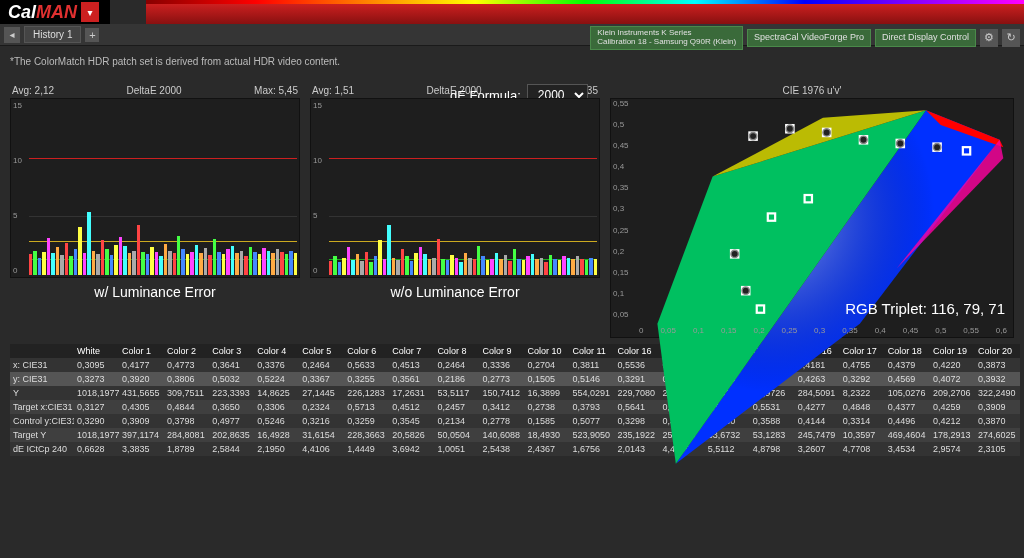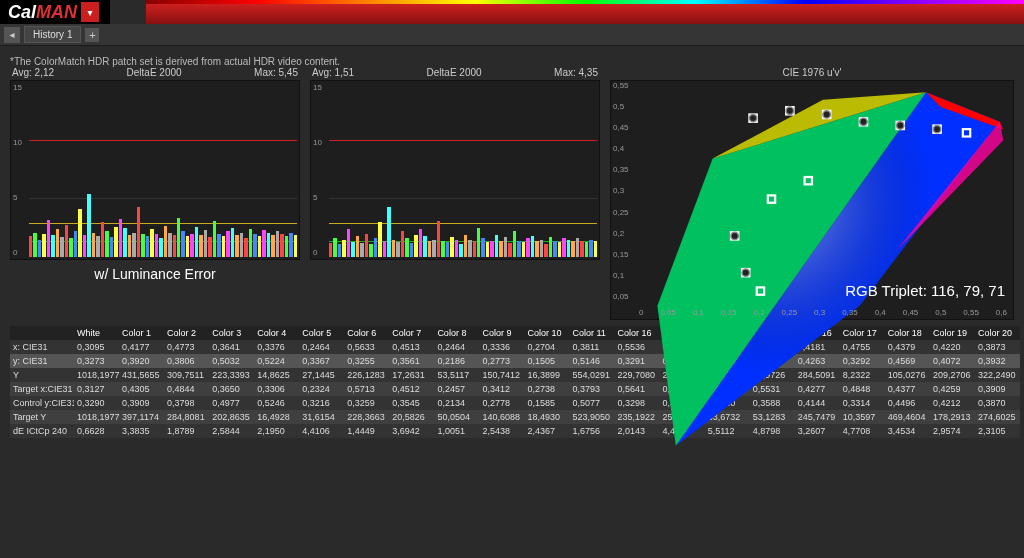--- a/index.html
+++ b/index.html
@@ -87,21 +87,21 @@
   .de-formula {
     position:absolute; left: 450px; top: 38px;
     display:flex; align-items:center; gap:6px;
   }
   .de-formula label { font-size:13px; color:#fff; }
   .de-formula select {
     background:#222; color:#fff; border:1px solid #555;
     font-size:12px; padding:2px 6px;
   }
   .charts-row {
-    display:flex; gap:10px; 
+    display:flex; gap:10px; margin-top:18px;
   }
   .bar-panel {
     width: 290px;
   }
   .bar-header {
     display:flex; justify-content:space-between;
     font-size:10px; color:#ccc; padding:0 2px 2px;
   }
   .bar-chart {
     height: 180px; background:#1e1e1e;
@@ -179,20 +179,34 @@
   <div class="spectrum-red"></div>
 </div>
 
 <div class="tab-bar">
   <div class="tab-nav">
     <span>◂</span>
   </div>
   <div class="tab">History 1</div>
   <div class="tab-add">
     <span>+</span>
+  </div>
+  <div class="status-boxes">
+    <div class="status-box">
+      <div>Klein Instruments K Series</div>
+      <div>Calibration 18 - Samsung Q90R (Klein)</div>
+    </div>
+    <div class="status-box small">SpectraCal VideoForge Pro</div>
+    <div class="status-box small">Direct Display Control</div>
+    <div class="gear">
+        <span>⚙</span>
+      </div>
+    <div class="reload">
+        <span>↻</span>
+      </div>
   </div>
 </div>
 
 <div class="main">
   <div class="page-sub">*The ColorMatch HDR patch set is derived from actual HDR video content.</div>
   <div class="de-formula">
     <label>dE Formula:</label>
     <select>
       <option>2000</option>
     </select>
@@ -358,20 +372,21 @@
             <div class="b" style="height: 10.6667%; background: rgb(255, 68, 255);"></div>
             <div class="b" style="height: 10%; background: rgb(68, 255, 255);"></div>
             <div class="b" style="height: 9.33333%; background: rgb(255, 170, 68);"></div>
             <div class="b" style="height: 10.6667%; background: rgb(170, 170, 170);"></div>
             <div class="b" style="height: 9.33333%; background: rgb(255, 68, 68);"></div>
             <div class="b" style="height: 8.66667%; background: rgb(68, 255, 68);"></div>
             <div class="b" style="height: 10%; background: rgb(68, 136, 255);"></div>
             <div class="b" style="height: 9.33333%; background: rgb(255, 255, 68);"></div>
           </div>
       </div>
+      <div class="bar-caption">w/o Luminance Error</div>
     </div>
 
     <div class="cie-panel">
       <div class="cie-title">CIE 1976 u'v'</div>
       <div class="cie-plot">
         <div class="cie-yaxis" id="cieY">
             <span>0,05</span>
             <span>0,1</span>
             <span>0,15</span>
             <span>0,2</span>

